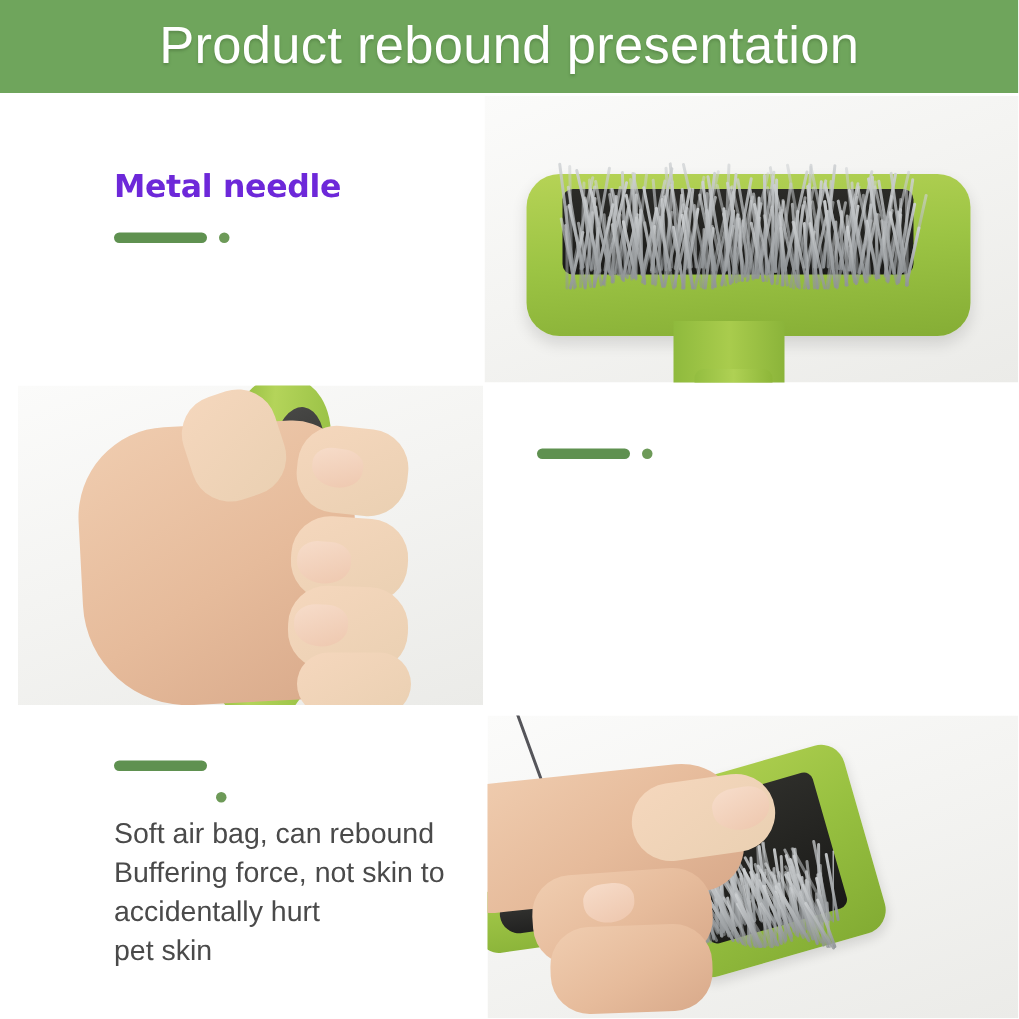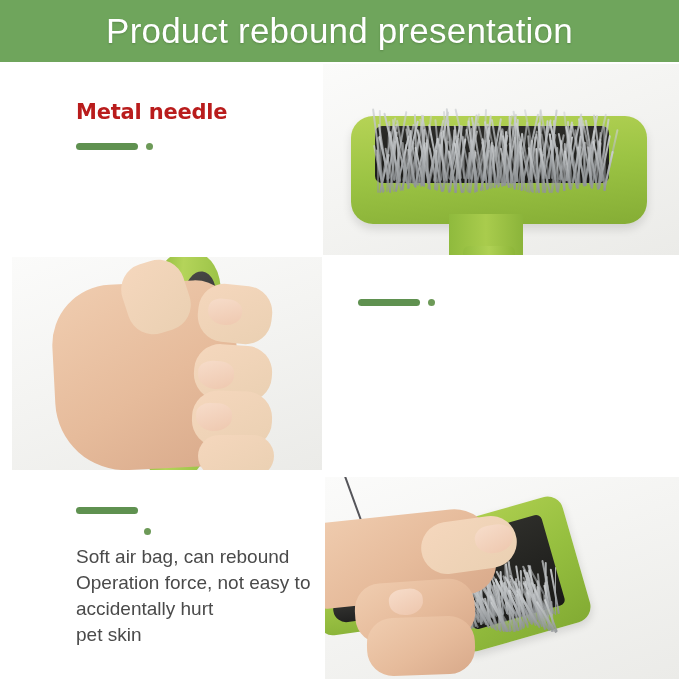--- a/index.html
+++ b/index.html
@@ -39,23 +39,24 @@
     text-shadow: 0 1px 2px rgba(40,70,30,0.28);
     white-space: nowrap;
   }
 
   
   .block { position: absolute; }
   .heading {
     font-family: "DejaVu Sans", sans-serif;
     font-size: 21px;
     font-weight: 600;
-    color: #b91c1c;
+    color: #6d28d9;
     letter-spacing: -0.2px;
     white-space: nowrap;
+    margin-top: 12px;
   }
   .rule-row {
     position: relative;
     height: 12px;
   }
   .rule-bar {
     position: absolute;
     left: 0;
     top: 3px;
     width: 62px;
@@ -642,18 +643,18 @@
   </div>
 
   <div class="block" style="left:76px; top:486px; width:260px;">
     <div class="rule-row" style="margin-top:18px;">
       <div class="rule-bar"></div>
     </div>
     <div class="rule-row" style="margin-top:12px;">
       <div class="rule-dot" style="left:68px; top:0px;"></div>
     </div>
     <div class="body-text tight" style="margin-top:4px;">Soft air bag, can rebound
-Operation force, not easy to
+Buffering force, not skin to
 accidentally hurt
 pet skin</div>
   </div>
 
 </div>
 
 </body></html>

